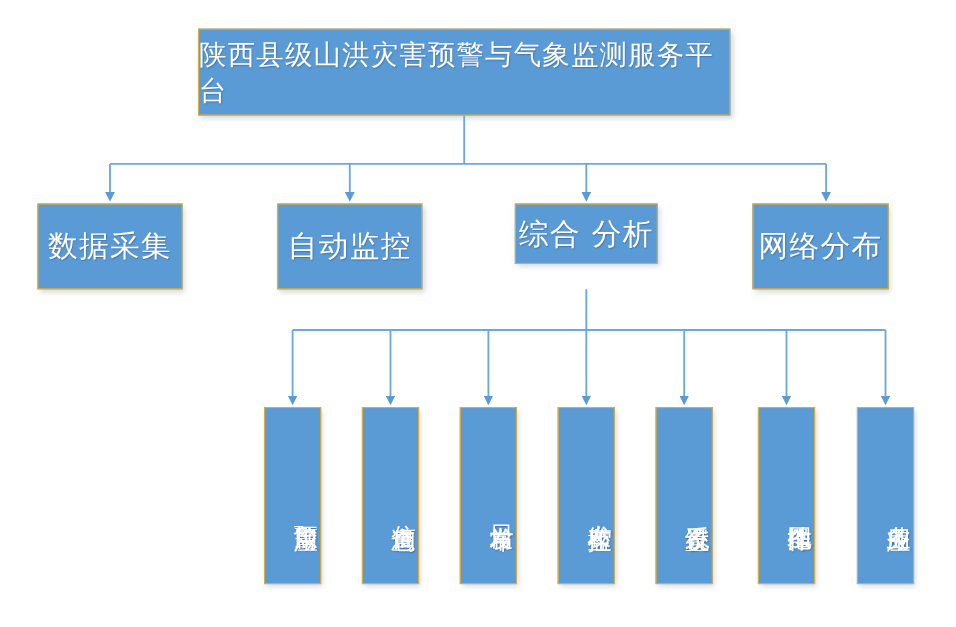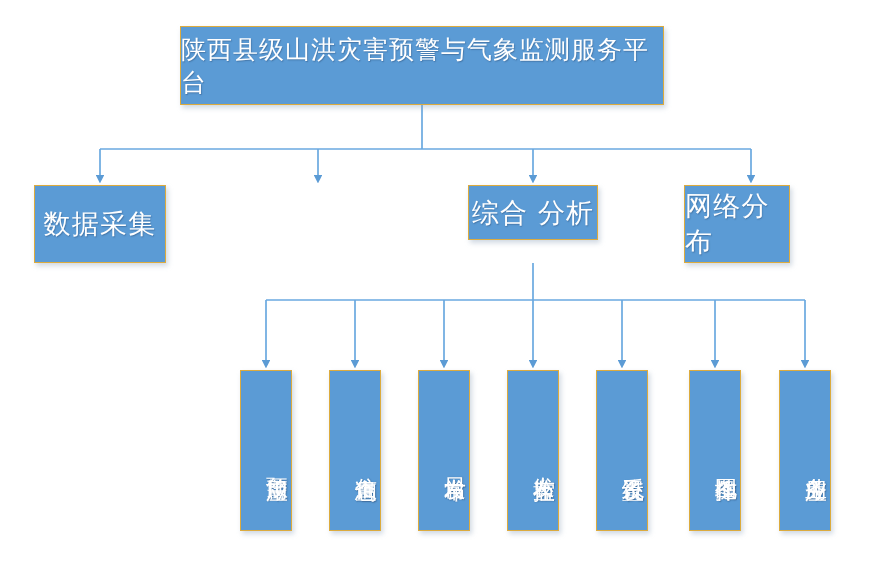--- a/index.html
+++ b/index.html
@@ -104,26 +104,29 @@
   </svg>
 
   <div class="node node-root" style="left:180px; top:26px; width:484px; height:79px;">
     <span>陕西县级山洪灾害预警与气象监测服务平台</span>
   </div>
 
   <div class="node node-l2" style="left:34px; top:185px; width:132px; height:78px;">
     <span>数据采集</span>
   </div>
 
+  <div class="node node-l2" style="left:252px; top:185px; width:132px; height:78px;">
+    <span>自动监控</span>
+  </div>
 
   <div class="node node-l2" style="left:468px; top:185px; width:130px; height:55px;">
     <span>综合 分析</span>
   </div>
 
-  <div class="node node-l2" style="left:684px; top:185px; width:106px; height:78px;">
+  <div class="node node-l2" style="left:684px; top:185px; width:124px; height:78px;text-align:right;">
     <span>网络分布</span>
   </div>
 
   <div class="node node-l3" style="left:240px; top:370px; width:52px; height:161px;">
     <span class="vtext">预警应用</span>
   </div>
 
   <div class="node node-l3" style="left:329px; top:370px; width:52px; height:161px;">
     <span class="vtext">信息查询</span>
   </div>

